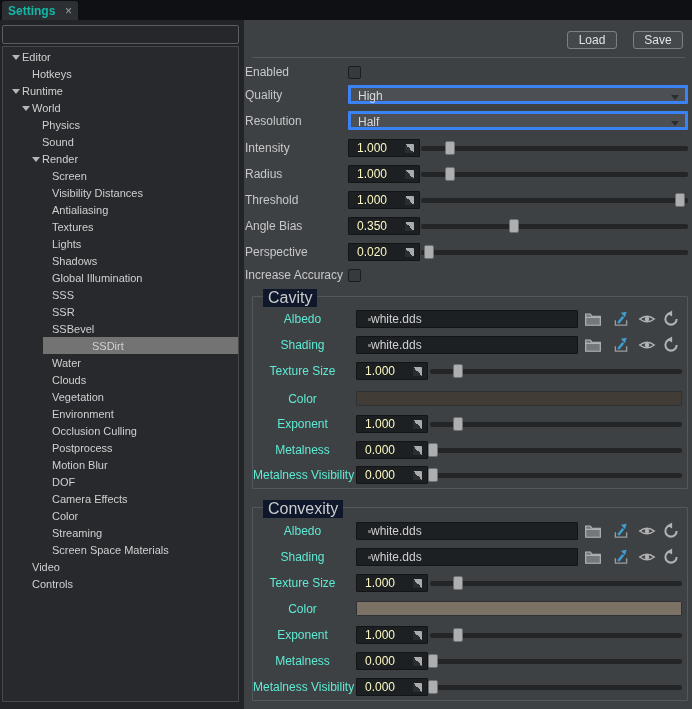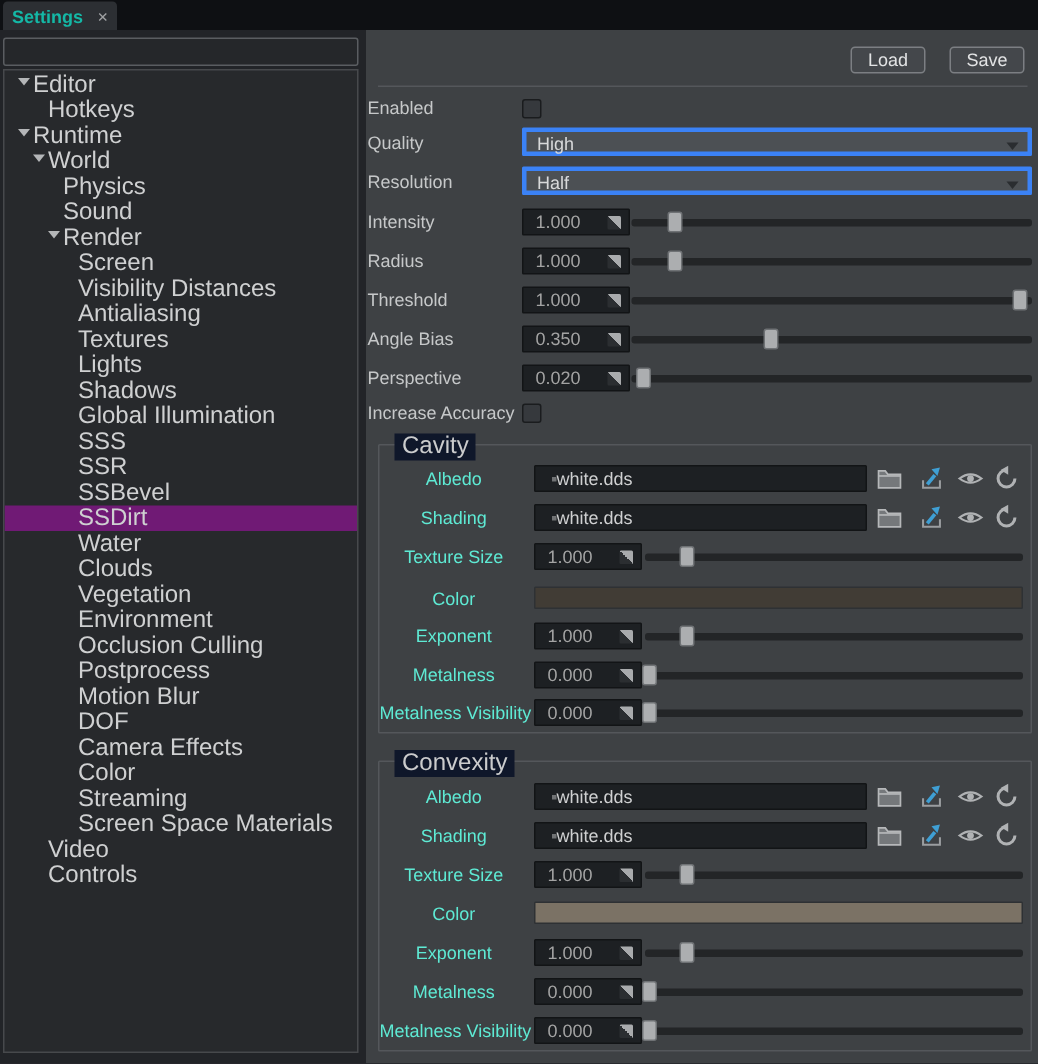--- a/index.html
+++ b/index.html
@@ -12,22 +12,22 @@
        border-radius:3px 3px 0 0;display:flex;align-items:center;padding:0 6px;}
   .tab-label{color:#14b8a6;font-size:12px;flex:1;font-weight:bold;}
   .tab-close{color:#9fa1a3;font-size:12px;line-height:12px;cursor:pointer;}
 
   
   .left-panel{position:absolute;left:0;top:20px;width:244px;height:689px;background:#222428;}
   .search{position:absolute;left:2px;top:5px;width:237px;height:19px;background:#25272a;
           border:1px solid #5a5d61;border-radius:2px;color:#d0d1d2;font-size:12px;padding:0 5px;outline:none;}
   .tree{position:absolute;left:2px;top:26px;width:237px;height:656px;background:#27292c;
         border:1px solid #47494c;overflow:hidden;padding-top:1px;}
-  .titem{height:17px;display:flex;color:#cfd0d1;font-size:16px;cursor:default;white-space:nowrap;}
-  .titem.sel{background:#701a75;}
+  .titem{height:17px;display:flex;align-items:center;color:#cfd0d1;font-size:11px;cursor:default;white-space:nowrap;}
+  .titem.sel{background:#737373;margin-left:40px;}
   .lvl0{padding-left:19px}.lvl1{padding-left:29px}.lvl2{padding-left:39px}.lvl3{padding-left:49px}
   .arrow{margin-left:-11px;width:11px;height:11px;position:relative;}
   .arrow.exp::before{content:"";position:absolute;left:1px;top:4px;border-left:4px solid transparent;
         border-right:4px solid transparent;border-top:5px solid #b4b6b8;}
 
   
   .content{position:absolute;left:244px;top:20px;width:448px;height:689px;background:#3e4144;}
   .btn{position:absolute;height:18px;background:#44474b;border:1px solid #7c7f83;border-radius:3px;
        color:#e2e3e4;font-size:12px;text-align:center;line-height:16px;cursor:pointer;padding:0;}
   .divider{position:absolute;left:8px;top:37px;width:433px;height:1px;background:#54575b;}
@@ -37,21 +37,21 @@
           color:#c6c8c9;font-size:12px;white-space:nowrap;}
   .checkbox{position:absolute;left:103px;top:7px;width:13px;height:13px;background:#36393d;
             border:1px solid #1a1c1e;border-radius:2px;}
   .dropdown{position:absolute;left:103px;top:3px;width:340px;height:19px;background:#4c5054;
             border:3px solid #3b82f6;border-radius:1px;color:#d8d9da;font-size:12px;
             line-height:17px;padding:0 7px;}
   .dd-chev{position:absolute;right:6px;top:7px;border-left:4px solid transparent;
            border-right:4px solid transparent;border-top:5px solid #2a2d30;}
   .spin{position:absolute;left:103px;top:4px;width:72px;height:18px;background:#1d2023;
         border:1px solid #121416;border-radius:1px;display:flex;align-items:center;}
-  .spin-in{flex:1;width:40px;background:transparent;border:none;outline:none;color:#a3a3a3;
+  .spin-in{flex:1;width:40px;background:transparent;border:none;outline:none;color:#fef9c3;
            font-size:12px;padding:0 0 0 8px;}
   .spin-drag{width:9px;height:9px;margin-right:5px;border-radius:1px;
              background:linear-gradient(45deg,#2b2e31 50%,#a9abad 50%);}
   .slider{position:absolute;top:11px;height:5px;background:#232527;border-radius:2px;left:176px;width:267px;}
   .shandle{position:absolute;top:-5px;width:10px;height:14px;background:#acaeb0;border-radius:2px;
            border:1px solid #6f7275;}
 
   
   .group{position:absolute;left:8px;width:436px;border:1px solid #54575b;border-radius:1px;}
   .gtitle{position:absolute;left:10px;top:-8px;background:#0f172a;padding:0 5px;

